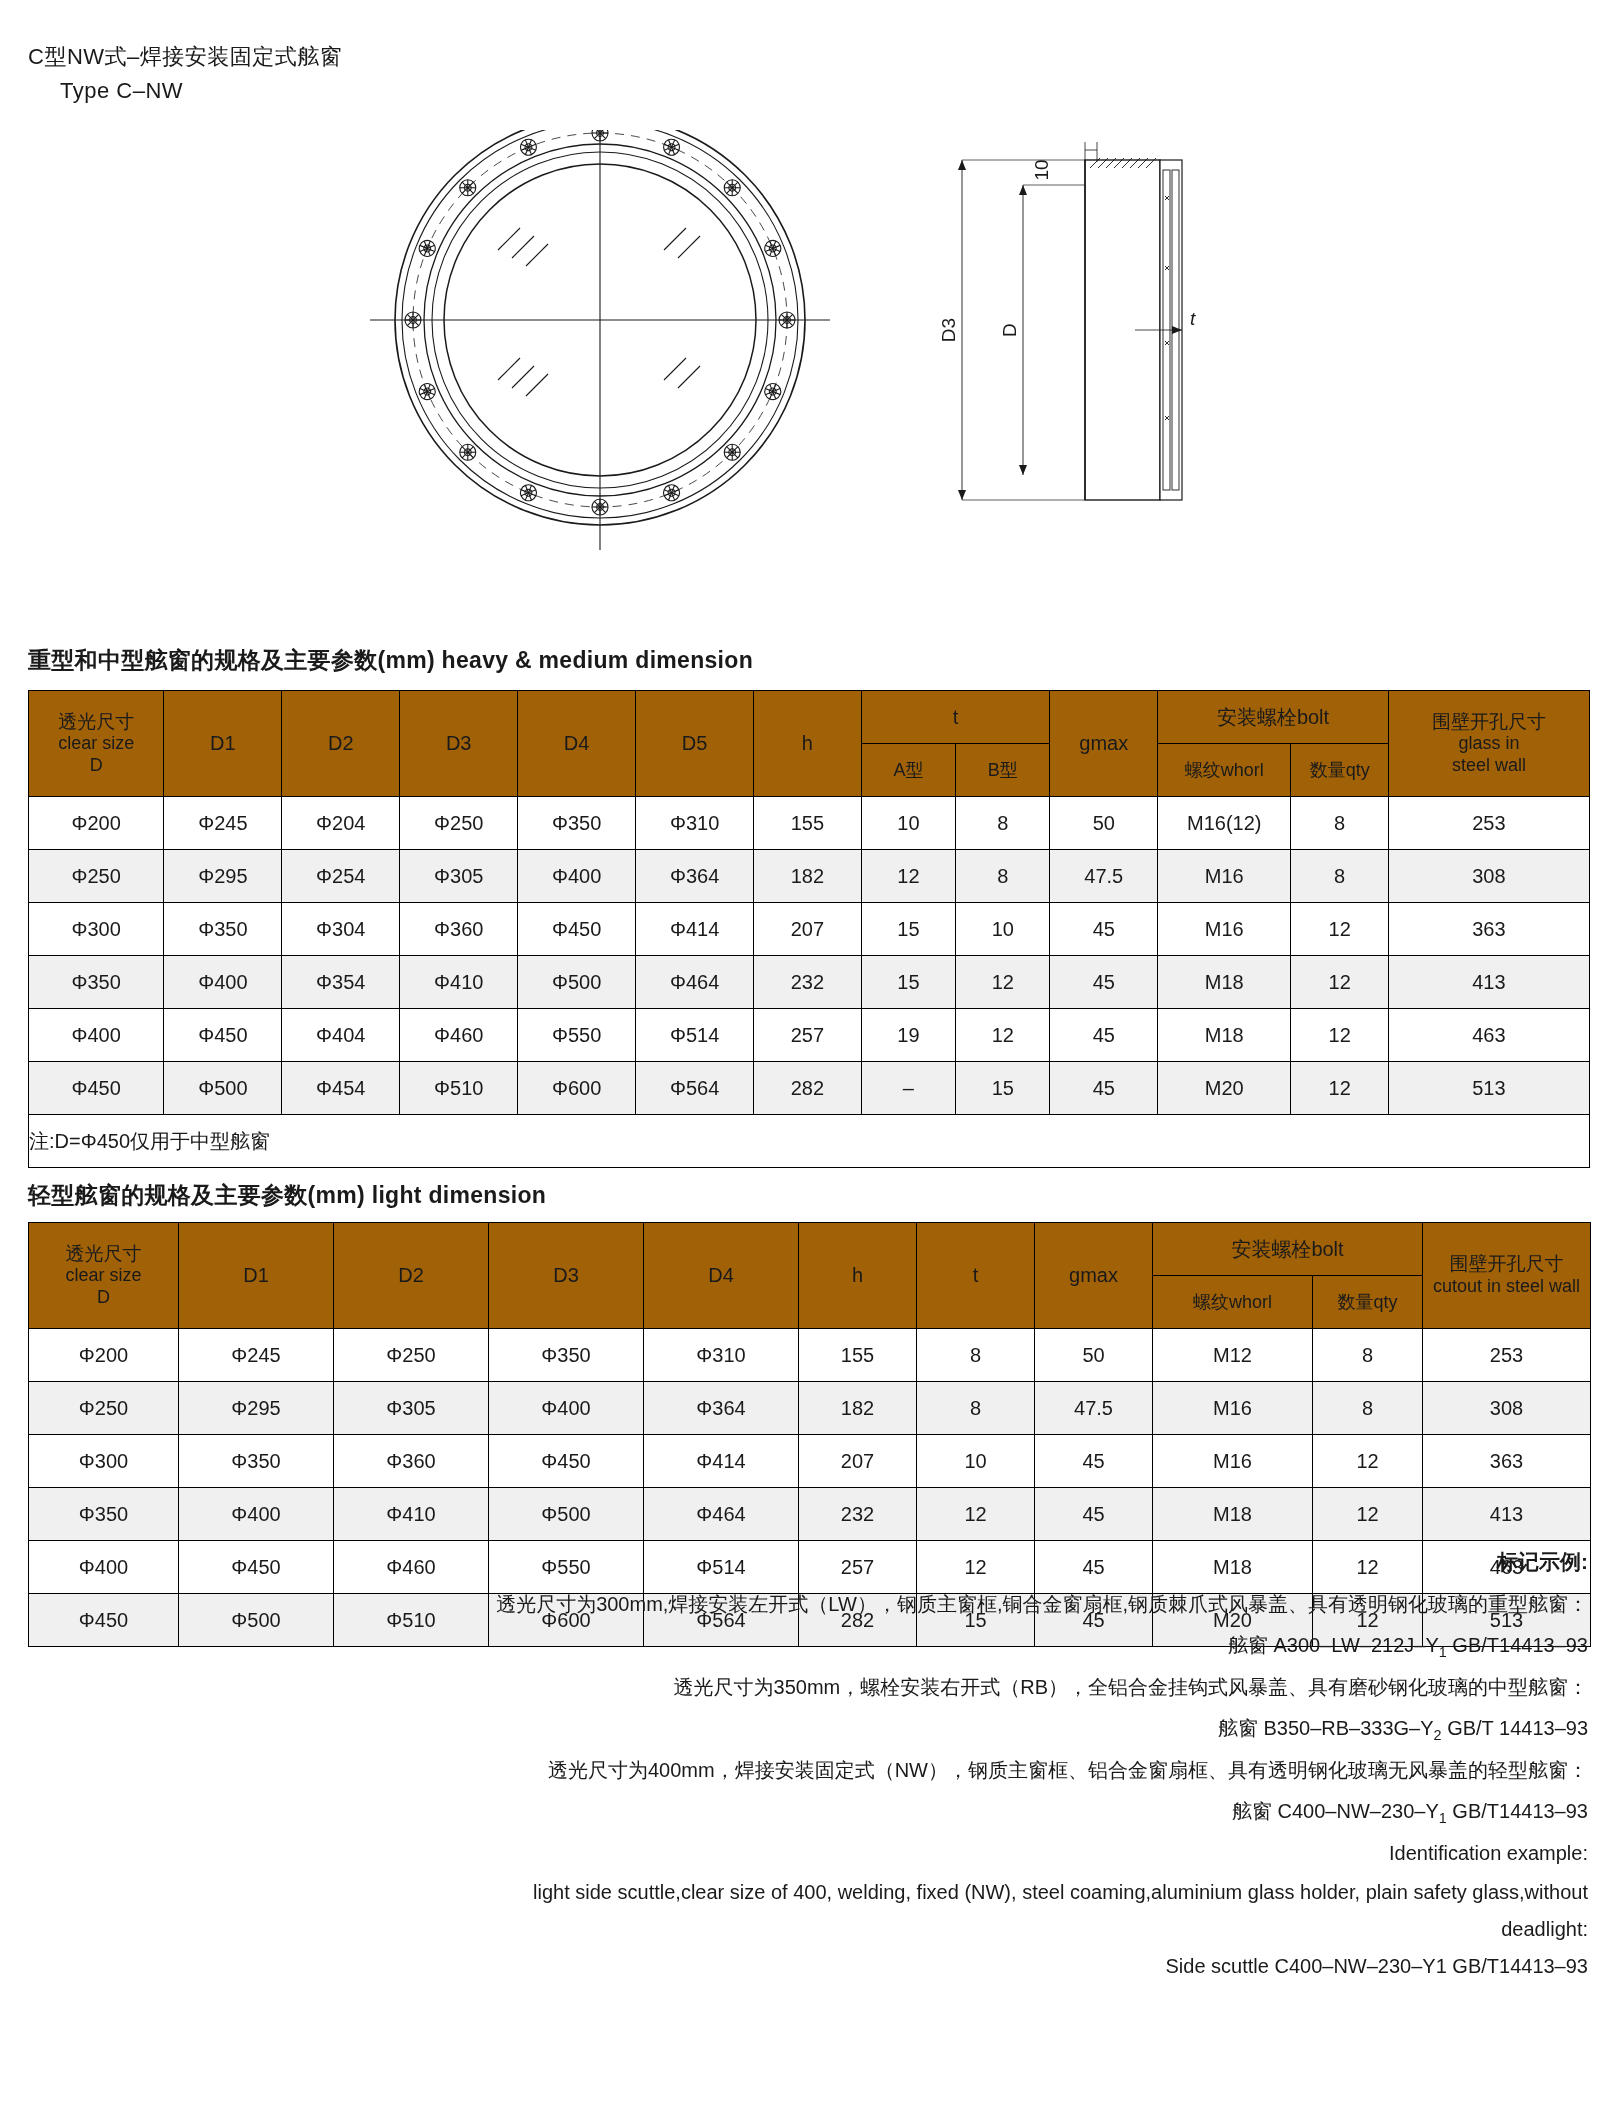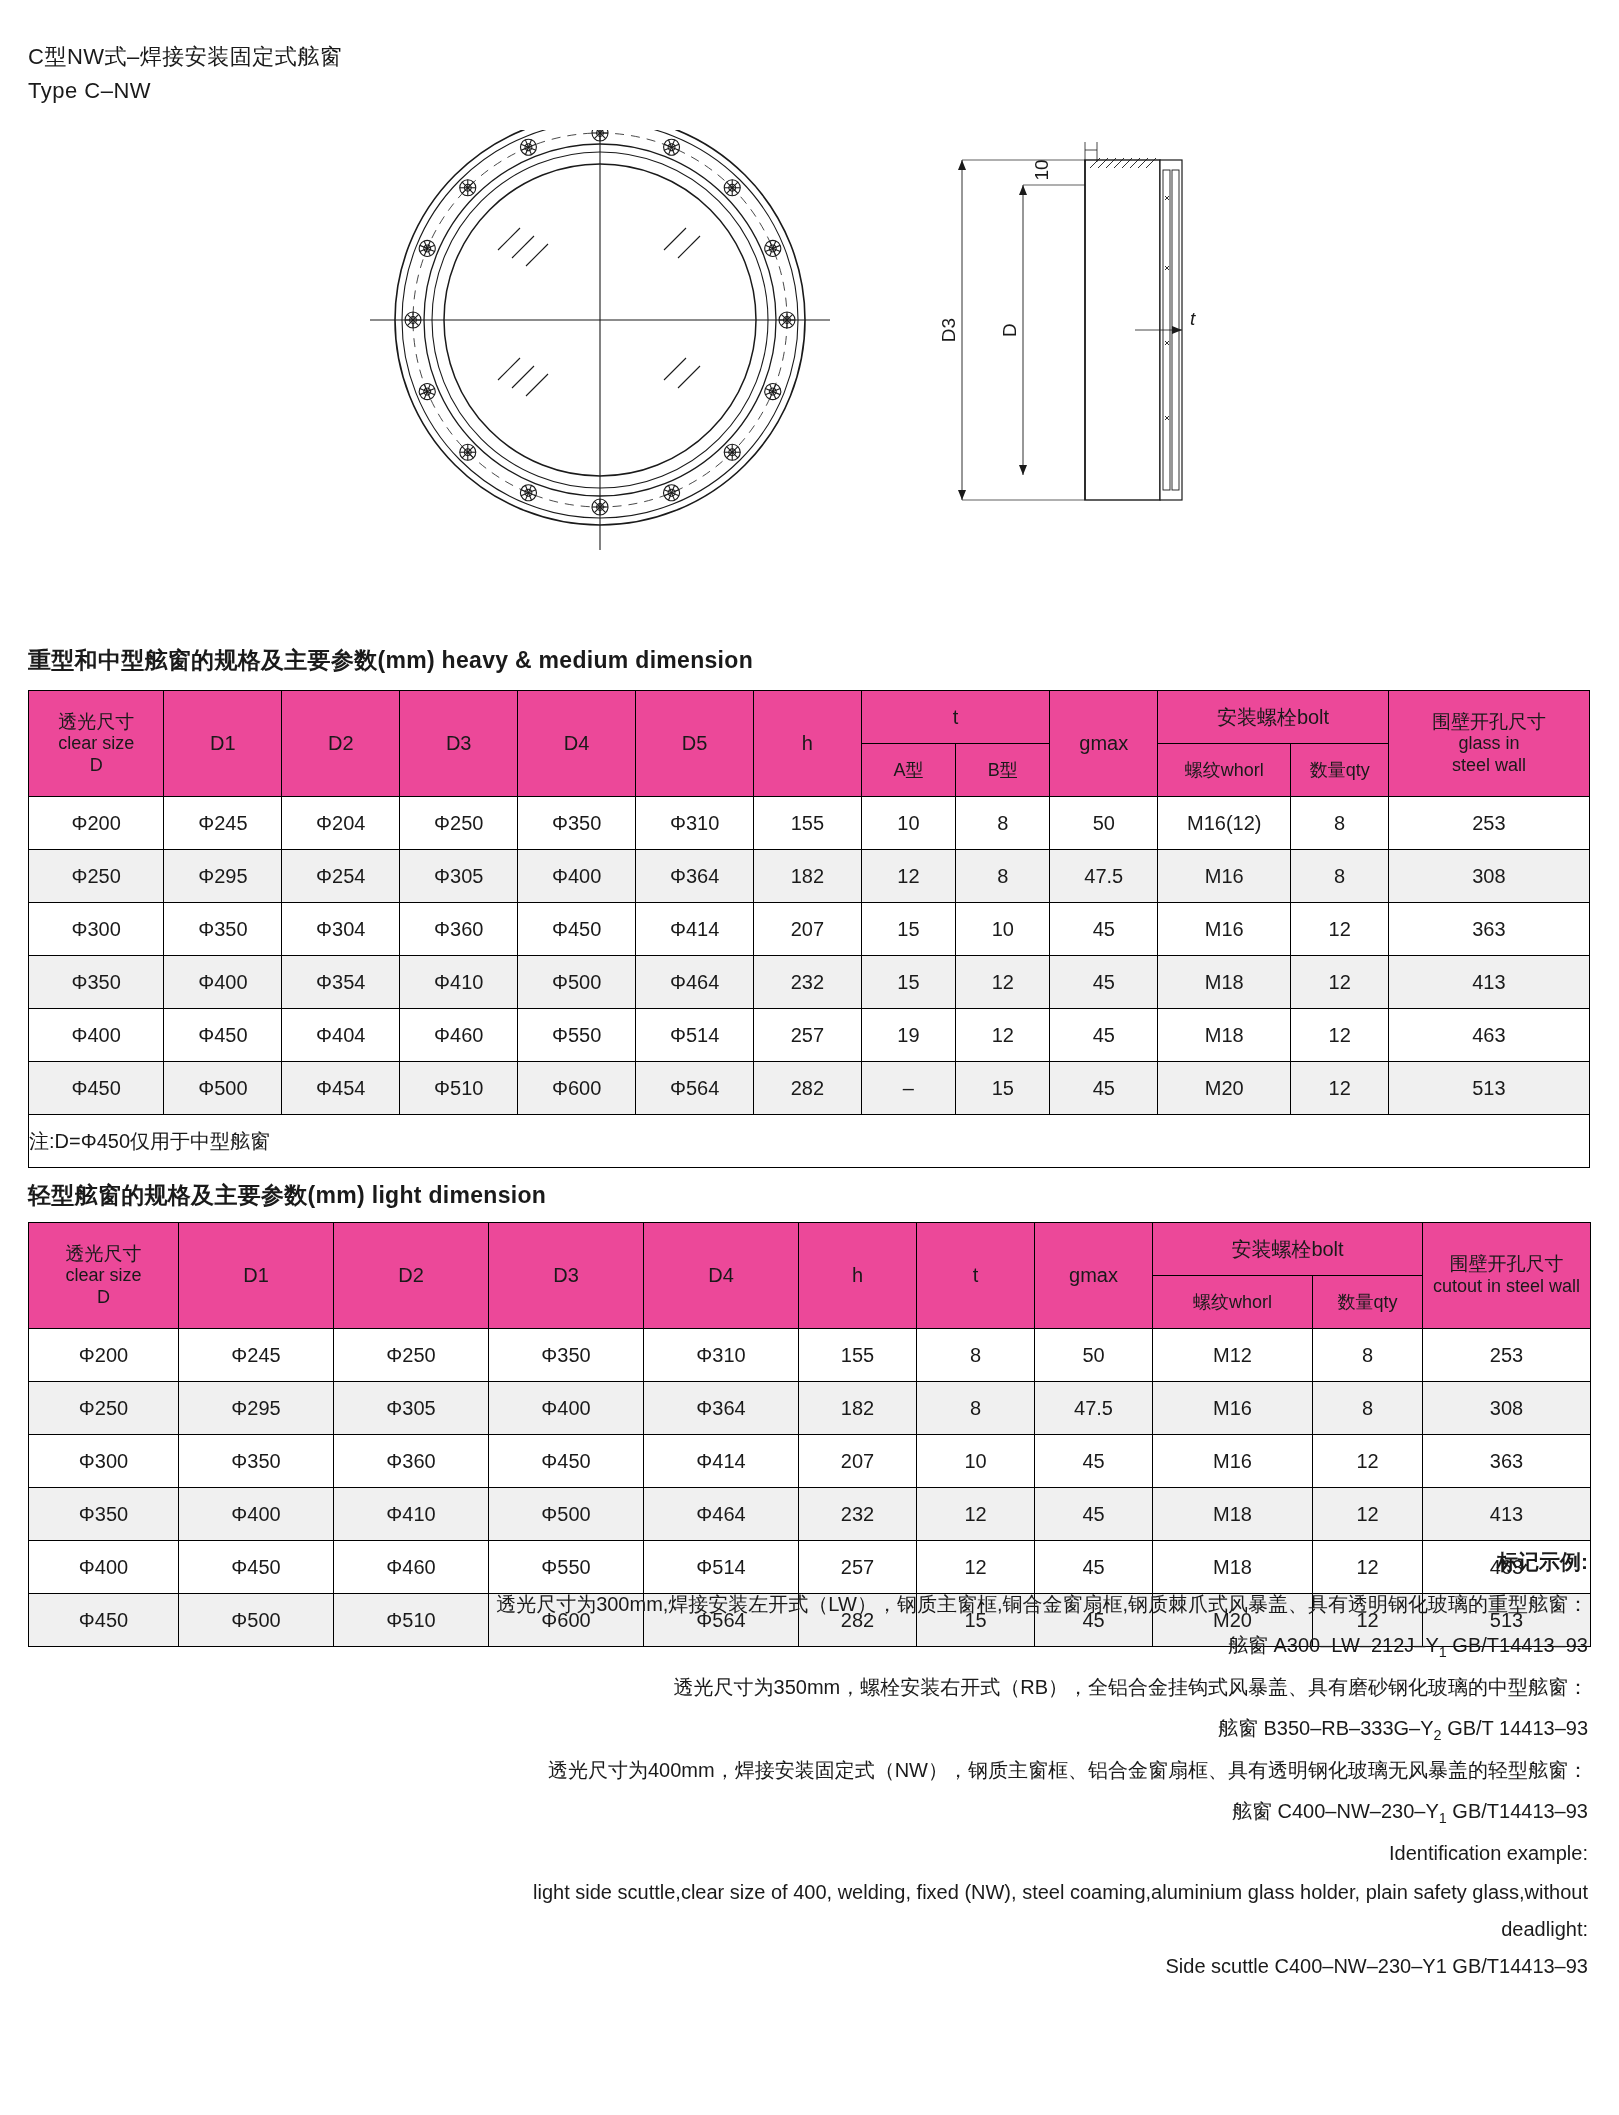--- a/index.html
+++ b/index.html
@@ -28,20 +28,21 @@
     top: 40px;
     line-height: 1.55;
   }
   .title-cn {
     font-size: 22px;
     letter-spacing: 0.5px;
   }
   .title-en {
     font-size: 22px;
     letter-spacing: 0.5px;
+    margin-left: 32px;
   }
 
   
   .drawing {
     position: absolute;
     left: 0;
     top: 130px;
     width: 1619px;
     height: 460px;
   }
@@ -68,21 +69,21 @@
   }
   table.spec td, table.spec th {
     border: 1px solid #000;
     text-align: center;
     font-weight: normal;
     padding: 0;
     height: 52px;
     line-height: 1.25;
   }
   table.spec th {
-    background: #ec4899;
+    background: #a16207;
   }
   table.spec tbody tr:nth-child(even) td {
     background: #f0f0f0;
   }
   table.spec tbody tr:nth-child(odd) td {
     background: #ffffff;
   }
   .hdr-sub {
     font-size: 18px;
   }

